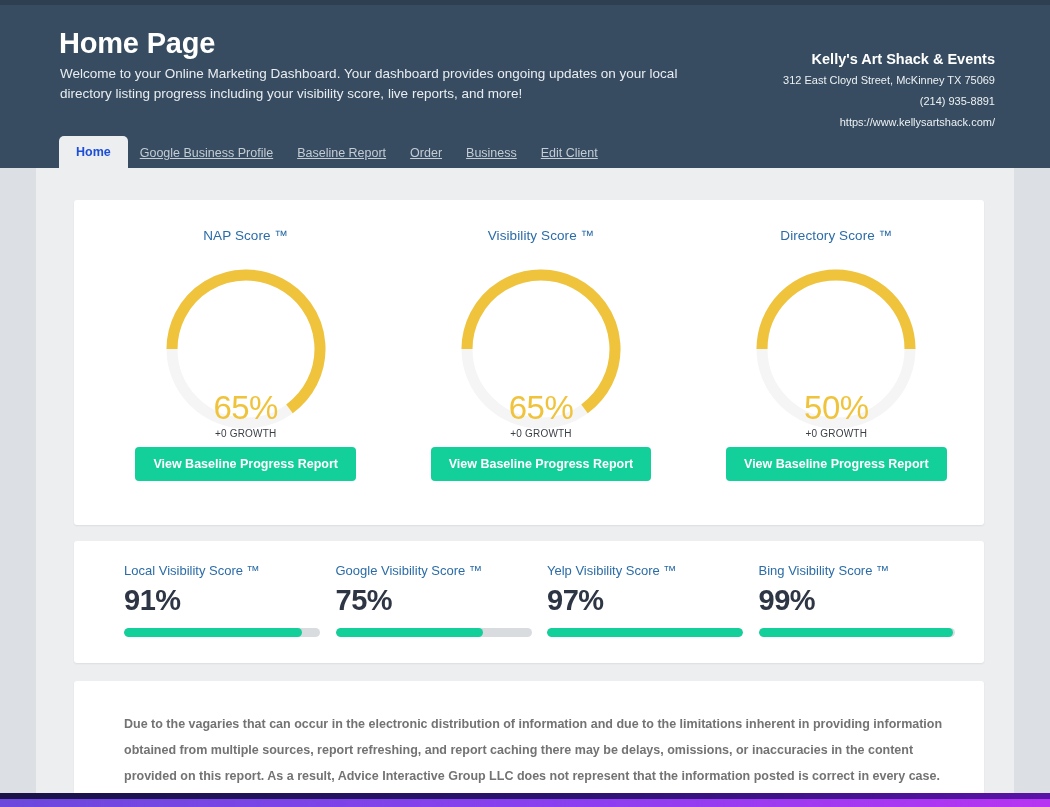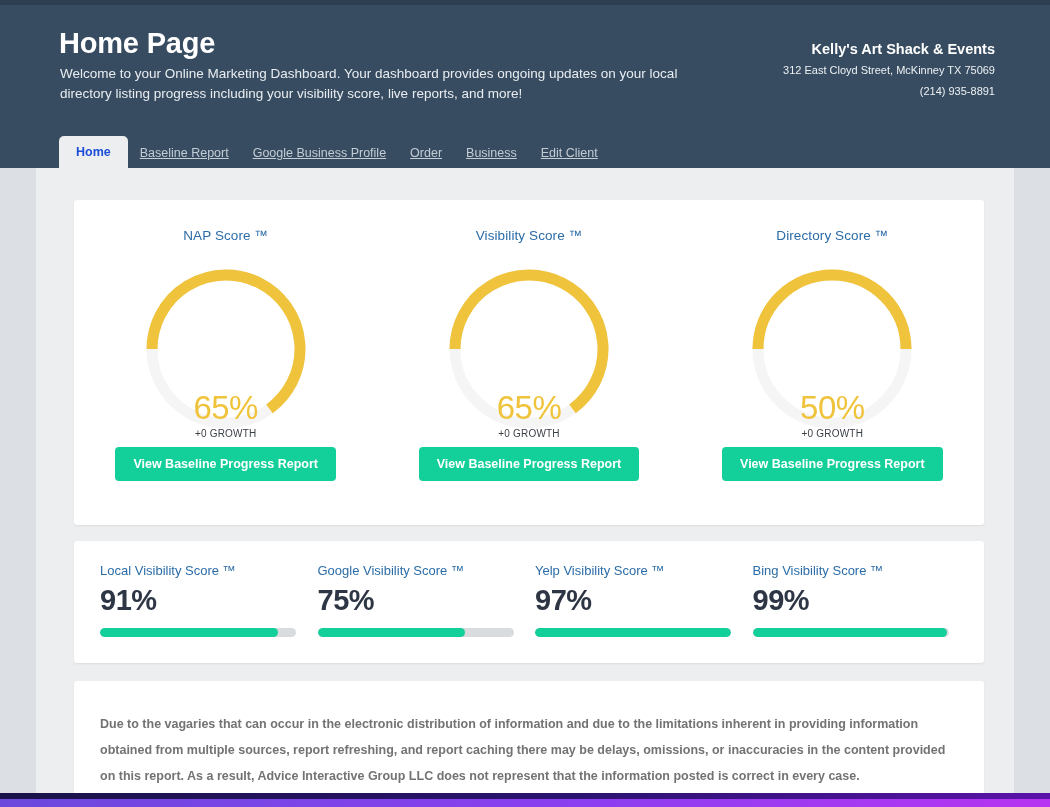--- a/index.html
+++ b/index.html
@@ -71,21 +71,21 @@
     position: absolute;
     left: 60px; top: 59px;
     width: 630px;
     margin: 0;
     font-size: 13.5px;
     line-height: 20px;
     color: #e9edf1;
   }
   .client-block {
     position: absolute;
-    right: 55px; top: 34px;
+    right: 55px; top: 44px;
     text-align: right;
     color: #ffffff;
   }
   .client-name {
     font-size: 14.5px;
     font-weight: bold;
     line-height: 21px;
     color: #ffffff;
   }
   .client-line {
@@ -134,20 +134,21 @@
   }
 
   .card {
     position: absolute;
     left: 38px;
     width: 910px;
     background: #ffffff;
     border-radius: 3px;
     box-shadow: 0 1px 2px rgba(0,0,0,0.07);
     box-sizing: border-box;
+    padding-left: 24px;
   }
   #gauges-card { top: 32px; height: 325px; }
   #scores-card { top: 373px; height: 122px; }
   #disclaimer-card { top: 513px; height: 126px; }
 
   
   .gauge-row {
     display: flex;
     width: 100%;
     height: 100%;
@@ -290,26 +291,27 @@
 
   <div class="header">
     <div class="header-inner">
       <h1 class="page-title">Home Page</h1>
       <p class="page-subtitle">Welcome to your Online Marketing Dashboard. Your dashboard provides ongoing updates on your local directory listing progress including your visibility score, live reports, and more!</p>
 
       <div class="client-block">
         <div class="client-name">Kelly's Art Shack &amp; Events</div>
         <div class="client-line">312 East Cloyd Street, McKinney TX 75069</div>
         <div class="client-line">(214) 935-8891</div>
+        <div class="client-line">https://www.kellysartshack.com/</div>
       </div>
 
       <nav class="tabbar" id="tabbar">
           <div class="tab active">Home</div>
+          <div class="tab">Google Business Profile</div>
           <div class="tab">Baseline Report</div>
-          <div class="tab">Google Business Profile</div>
           <div class="tab">Order</div>
           <div class="tab">Business</div>
           <div class="tab">Edit Client</div>
         </nav>
     </div>
   </div>
 
   <div class="scroll-gutter-left"></div>
   <div class="scroll-gutter-right"></div>
 

